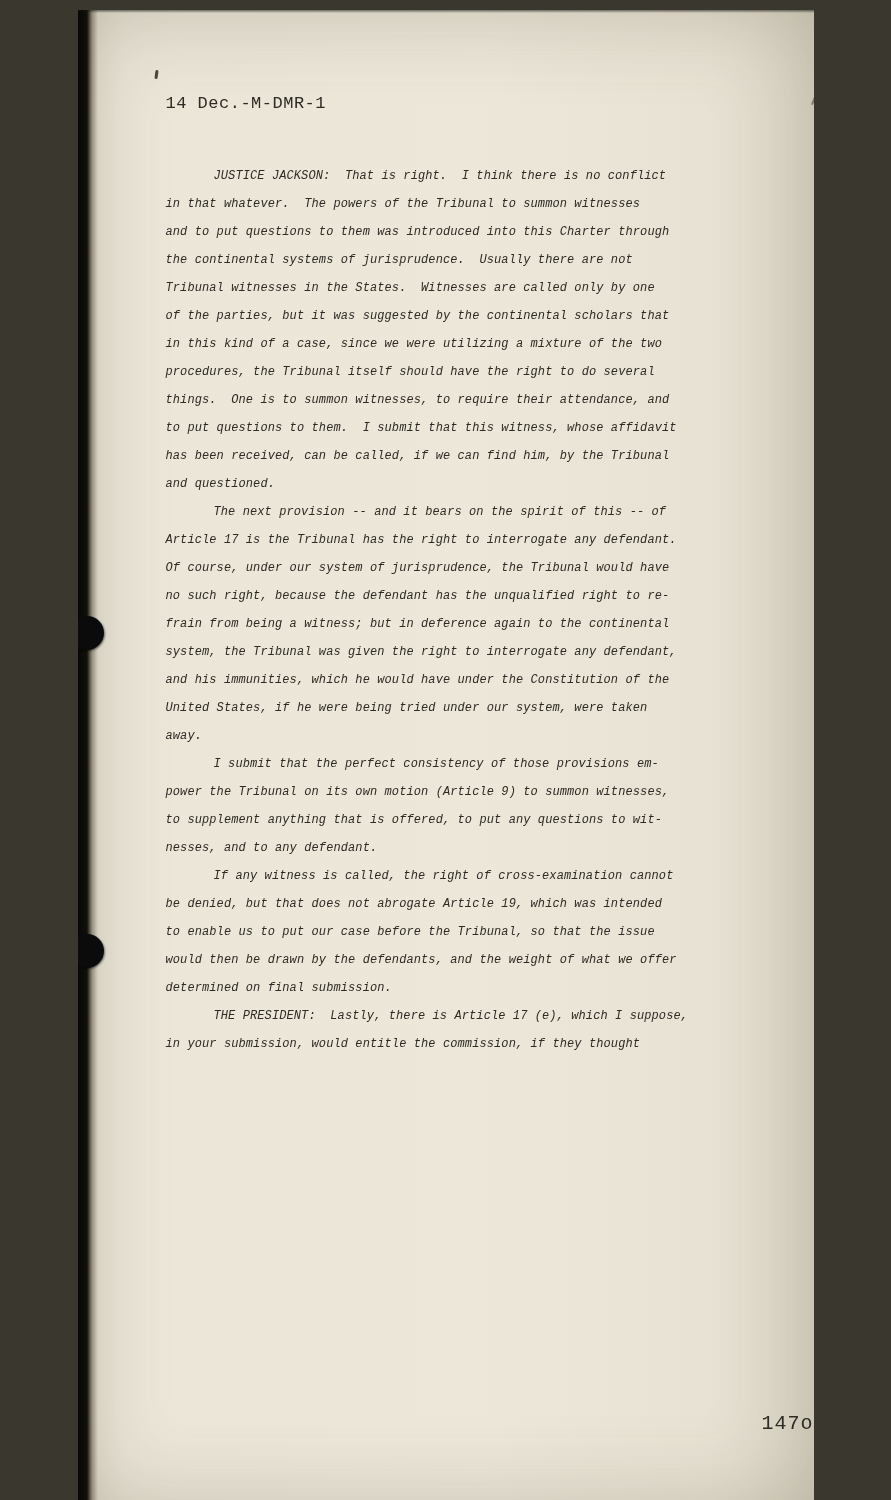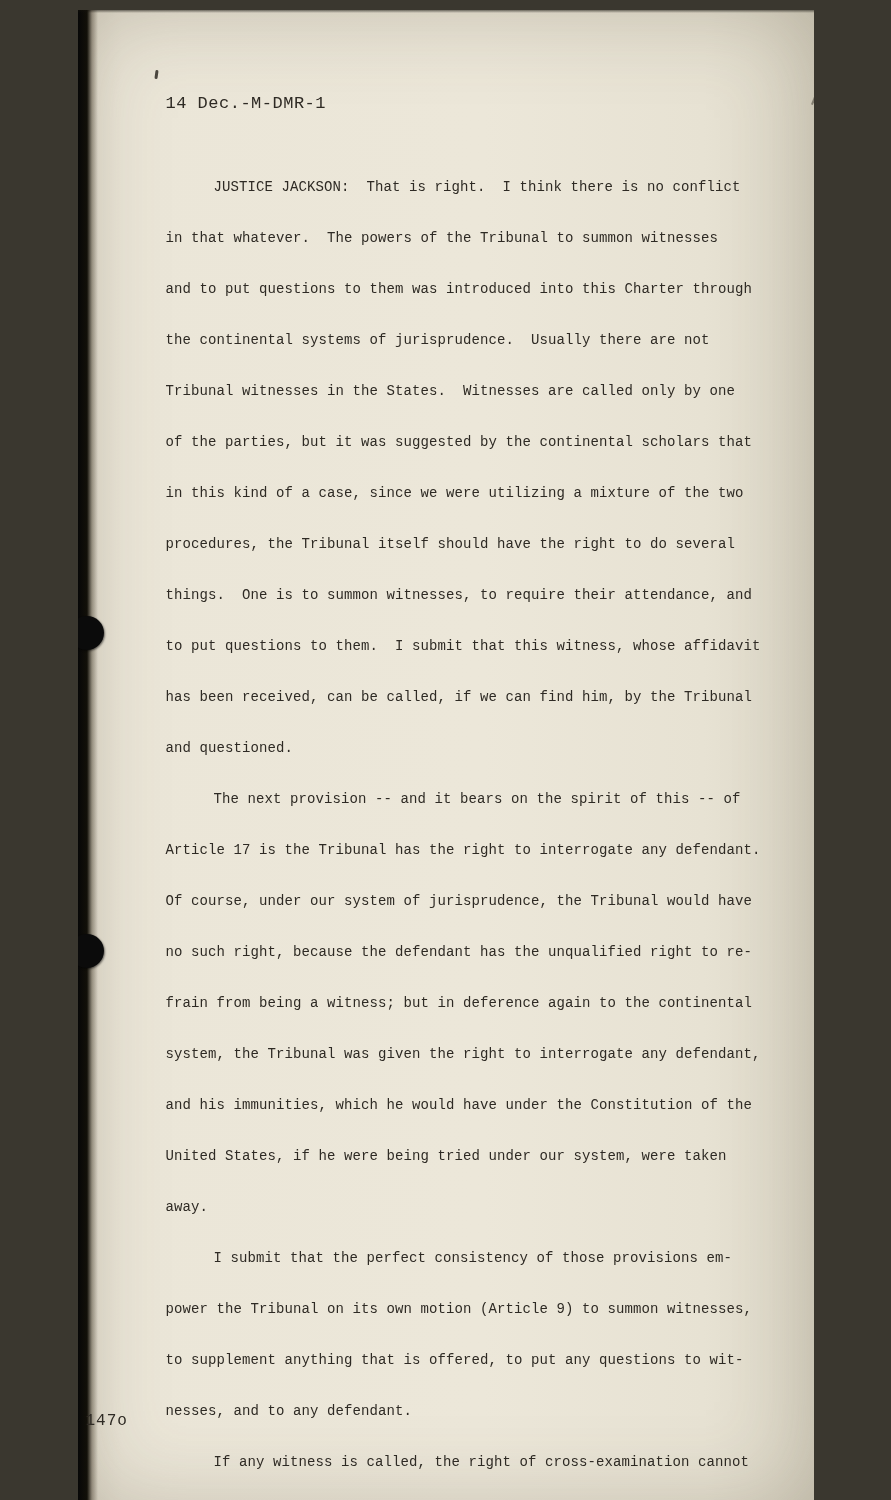--- a/index.html
+++ b/index.html
@@ -79,33 +79,34 @@
     white-space: pre;
   }
   .doc-body {
     position: absolute;
     left: 88px;
     top: 152px;
     width: 692px;
   }
   .doc-body p {
     margin: 0;
-    font-size: 14px;
-    line-height: 51px;
+    font-size: 12px;
+    line-height: 28px;
     white-space: pre-wrap;
     text-indent: 48px;
     letter-spacing: 0.1px;
+    font-style: italic;
   }
   .page-number {
     position: absolute;
     left: 0;
     right: 0;
     top: 1402px;
-    text-align: left;
-    font-size: 16px;
+    text-align: right;
+    font-size: 20px;
     letter-spacing: 1px;
     padding-left: 8px;
   }
 </style>
 </head>
 <body>
 
 <div class="scan-page">
 
   <div class="edge-left"></div>
@@ -144,17 +145,19 @@
 away.</p>
     <p>I submit that the perfect consistency of those provisions em-
 power the Tribunal on its own motion (Article 9) to summon witnesses,
 to supplement anything that is offered, to put any questions to wit-
 nesses, and to any defendant.</p>
     <p>If any witness is called, the right of cross-examination cannot
 be denied, but that does not abrogate Article 19, which was intended
 to enable us to put our case before the Tribunal, so that the issue
 would then be drawn by the defendants, and the weight of what we offer
 determined on final submission.</p>
+    <p>THE PRESIDENT:  Lastly, there is Article 17 (e), which I suppose,
+in your submission, would entitle the commission, if they thought</p>
   </div>
 
   <div class="page-number">147o</div>
 
 </div>
 
 </body></html>

